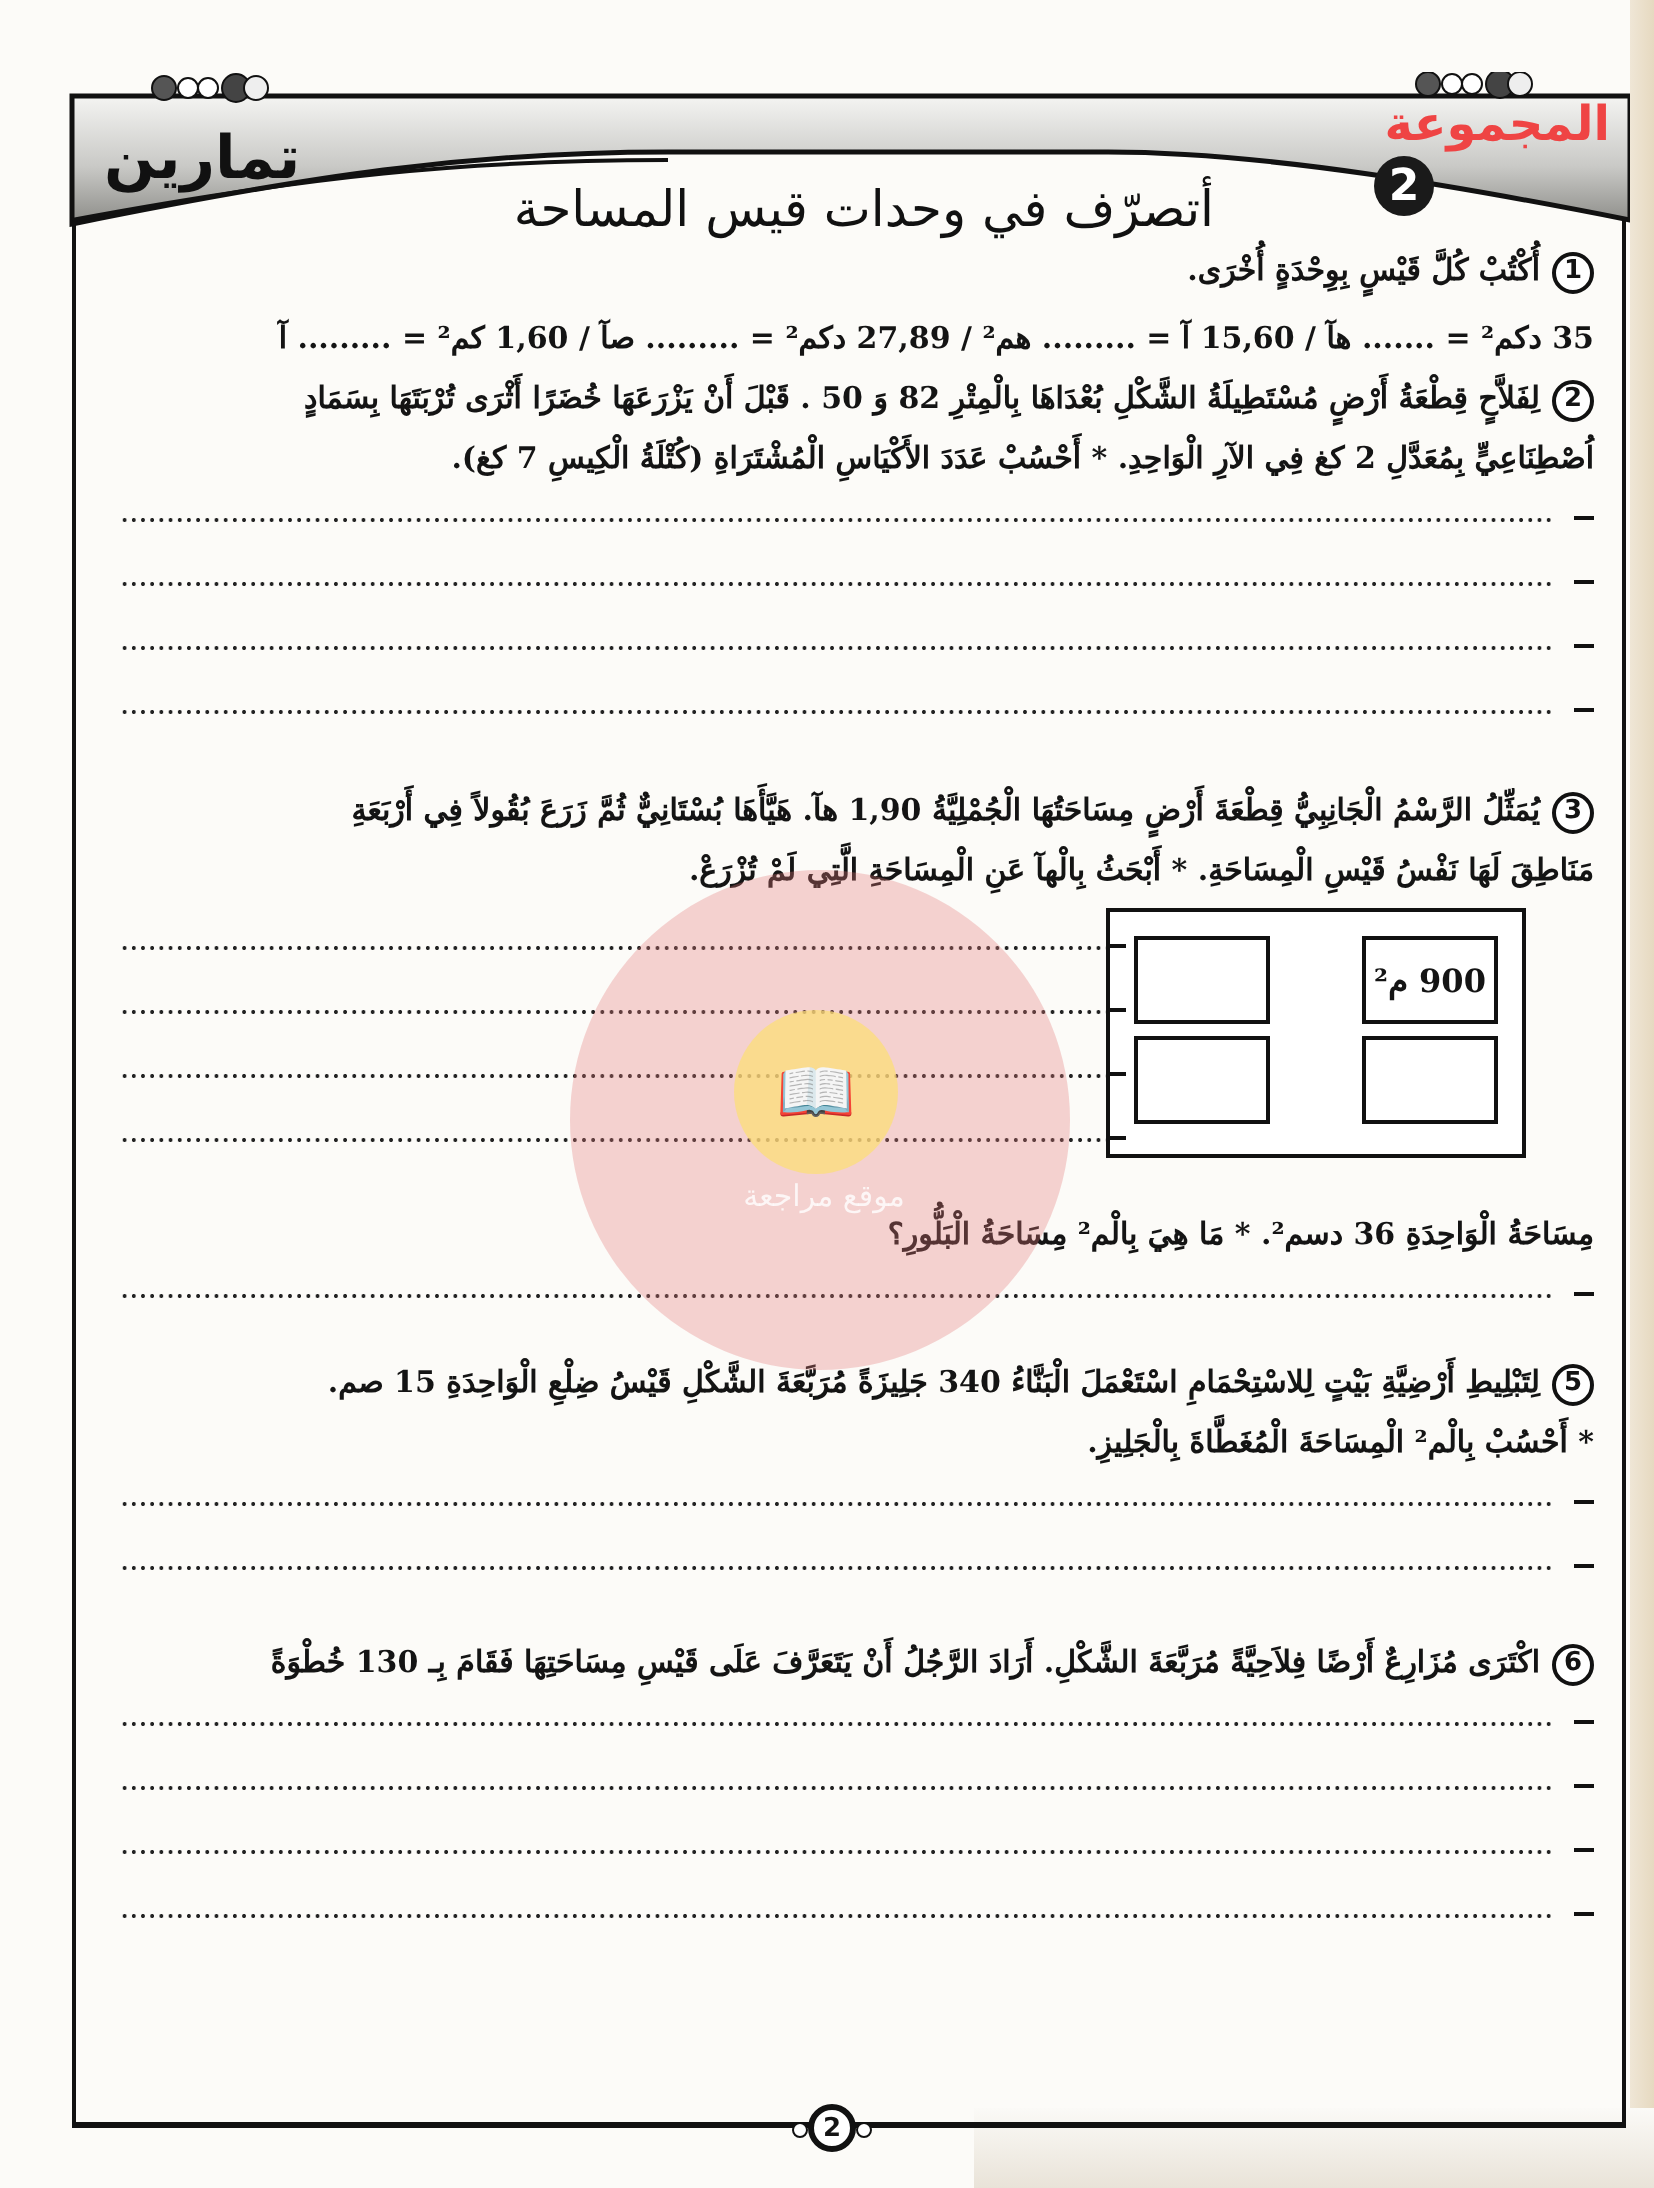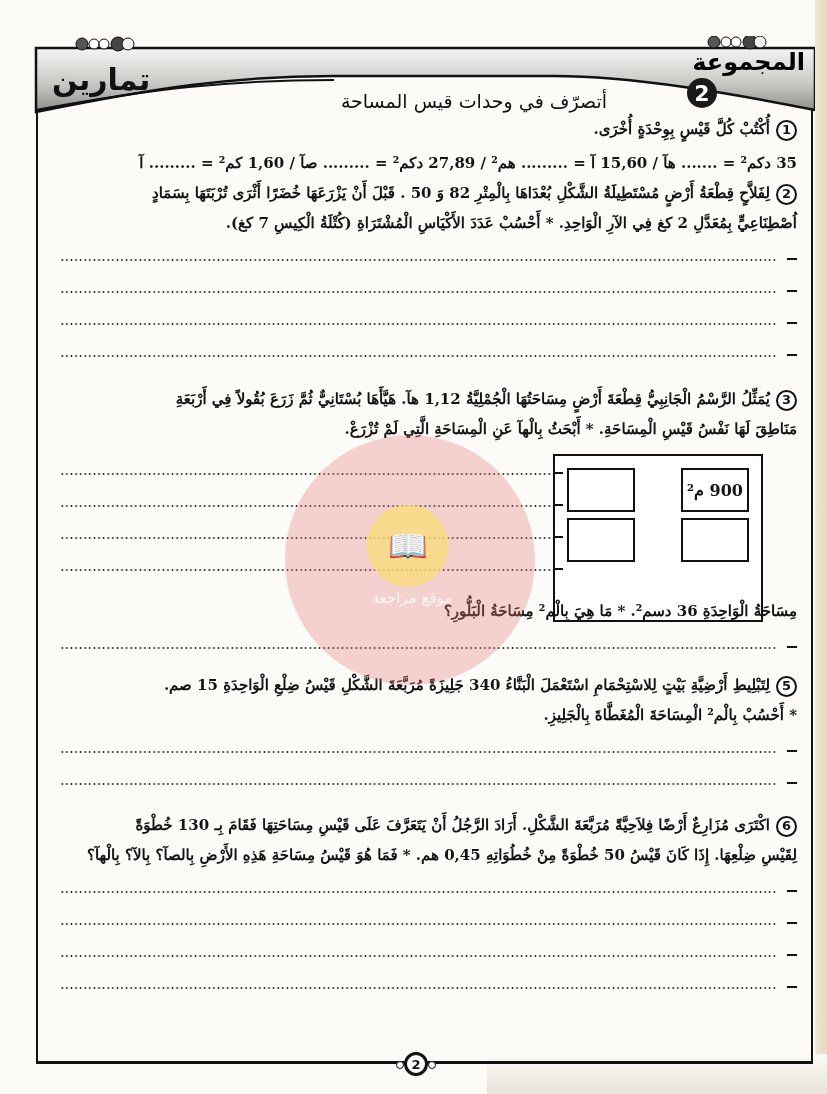--- a/index.html
+++ b/index.html
@@ -21,59 +21,59 @@
     
     .frame {
       position: absolute; left: 36px; top: 48px; width: 777px; height: 1016px;
       border-left: 2.5px solid #111; border-right: 2.5px solid #111; border-bottom: 3px solid #111;
     }
     
     .banner { position: absolute; left: 34px; top: 36px; width: 781px; height: 90px; }
     .banner svg { position: absolute; left: 0; top: 0; }
     .banner-title-right {
       position: absolute; right: 10px; top: 12px; font-family: "DejaVu Sans", sans-serif;
-      font-weight: bold; font-size: 24px; color: #000000;
+      font-weight: bold; font-size: 24px; color: #ef4444;
     }
     .banner-title-left {
       position: absolute; left: 18px; top: 26px; font-family: "DejaVu Sans", sans-serif;
       font-weight: bold; font-size: 30px; color: #111;
     }
     .group-badge {
       position: absolute; right: 98px; top: 42px; width: 30px; height: 30px; border-radius: 50%;
       background: #1a1a1a; color: #fff; font-family: "DejaVu Sans", sans-serif; font-weight: bold;
       font-size: 22px; display: flex; align-items: center; justify-content: center;
     }
     .lesson-title {
       position: absolute; right: 208px; top: 54px; font-family: "DejaVu Sans", sans-serif;
-      font-size: 19px; color: #111;
+      font-size: 25px; color: #111;
     }
     .content { position: absolute; left: 52px; top: 110px; width: 745px; direction: rtl; }
     .ex { position: relative; }
     .num {
       display: inline-flex; width: 21px; height: 21px; border: 2px solid #111; border-radius: 50%;
       align-items: center; justify-content: center; font-family: "DejaVu Sans", sans-serif;
       font-weight: bold; font-size: 13px; margin-left: 6px; vertical-align: middle; background:#fff;
     }
-    .txt { font-size: 15px; line-height: 30px; font-weight: bold; }
+    .txt { font-size: 15px; line-height: 42px; font-weight: bold; }
     .txt-line { height: 30px; white-space: nowrap; overflow: visible; }
     .dotline {
       position: relative; height: 32px; direction: rtl;
     }
     .dotline .dash {
       position: absolute; right: 0; top: 12px; width: 10px; height: 2px; background: #111;
     }
     .dotline .dots {
       position: absolute; right: 20px; left: 8px; top: 13px; height: 2px;
       background-image: radial-gradient(circle, #222 0.9px, transparent 1.1px);
       background-size: 4.6px 2px; background-repeat: repeat-x;
     }
     .ex3-lines .dotline .dots { right: 244px; left: 8px; }
     .ex3-lines .dotline .dash { right: 234px; }
     .fig {
-      position: absolute; right: 34px; top: 0; width: 210px; height: 168px;
+      position: absolute; right: 34px; top: 0; width: 210px; height: 125px;
       border: 2.5px solid #111; background: #fff;
     }
     .cell {
       position: absolute; width: 68px; height: 44px; border: 2px solid #111; background: #fff;
       display: flex; align-items: center; justify-content: center; font-family: "DejaVu Serif", serif;
       font-weight: bold; font-size: 16px; direction: rtl;
     }
     .watermark {
       position: absolute; left: 285px; top: 435px; width: 250px; height: 250px; border-radius: 50%;
       background: rgba(226, 120, 120, 0.32); pointer-events: none;
@@ -170,21 +170,21 @@
           </div>
         <div class="dotline">
             <div class="dash"></div>
             <div class="dots"></div>
           </div>
       </div>
     </div>
 
     <div class="ex" style="margin-top:10px;">
       <div class="txt txt-line">
-        <span class="num">3</span><span>يُمَثِّلُ الرَّسْمُ الْجَانِبِيُّ قِطْعَةَ أَرْضٍ مِسَاحَتُهَا الْجُمْلِيَّةُ 1,12 هآ. هَيَّأَهَا بُسْتَانِيٌّ ثُمَّ زَرَعَ بُقُولاً فِي أَرْبَعَةِ</span>
+        <span class="num">3</span><span>يُمَثِّلُ الرَّسْمُ الْجَانِبِيُّ قِطْعَةَ أَرْضٍ مِسَاحَتُهَا الْجُمْلِيَّةُ 1,90 هآ. هَيَّأَهَا بُسْتَانِيٌّ ثُمَّ زَرَعَ بُقُولاً فِي أَرْبَعَةِ</span>
       </div>
       <div class="txt txt-line">
         <span>مَنَاطِقَ لَهَا نَفْسُ قَيْسِ الْمِسَاحَةِ. * أَبْحَثُ بِالْهآ عَنِ الْمِسَاحَةِ الَّتِي لَمْ تُزْرَعْ.</span>
       </div>
       <div class="ex3-lines" style="position:relative; margin-top:10px; height:140px;">
         <div class="fig" style="top:0;">
           <div class="cell" style="right:12px; top:12px;">900 م²</div>
           <div class="cell" style="left:12px; top:12px;"></div>
           <div class="cell" style="right:12px; top:62px;"></div>
           <div class="cell" style="left:12px; top:62px;"></div>
@@ -238,23 +238,20 @@
             <div class="dash"></div>
             <div class="dots"></div>
           </div>
       </div>
     </div>
 
     <div class="ex" style="margin-top:8px;">
       <div class="txt txt-line">
         <span class="num">6</span><span>اكْتَرَى مُزَارِعٌ أَرْضًا فِلاَحِيَّةً مُرَبَّعَةَ الشَّكْلِ. أَرَادَ الرَّجُلُ أَنْ يَتَعَرَّفَ عَلَى قَيْسِ مِسَاحَتِهَا فَقَامَ بِـ 130 خُطْوَةً</span>
       </div>
-      <div class="txt txt-line">
-        <span>لِقَيْسِ ضِلْعِهَا. إِذَا كَانَ قَيْسُ 50 خُطْوَةً مِنْ خُطُوَاتِهِ 0,45 هم. * فَمَا هُوَ قَيْسُ مِسَاحَةِ هَذِهِ الأَرْضِ بِالصآ؟ بِالآ؟ بِالْهآ؟</span>
-      </div>
       <div style="margin-top:8px;">
         <div class="dotline">
             <div class="dash"></div>
             <div class="dots"></div>
           </div>
         <div class="dotline">
             <div class="dash"></div>
             <div class="dots"></div>
           </div>
         <div class="dotline">

